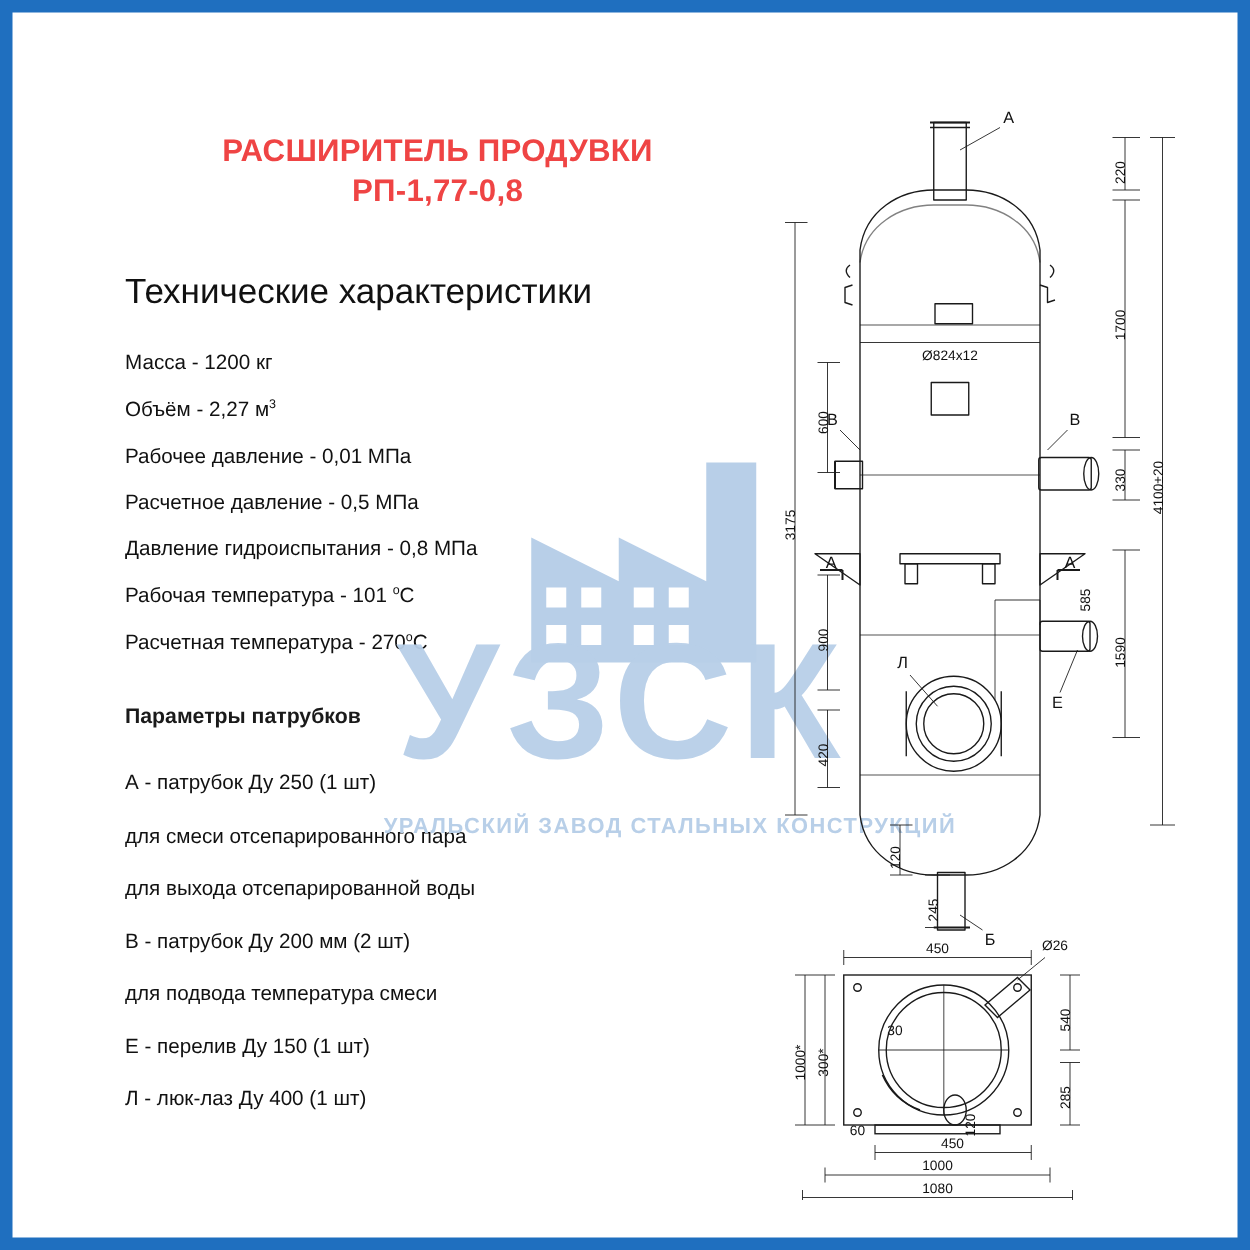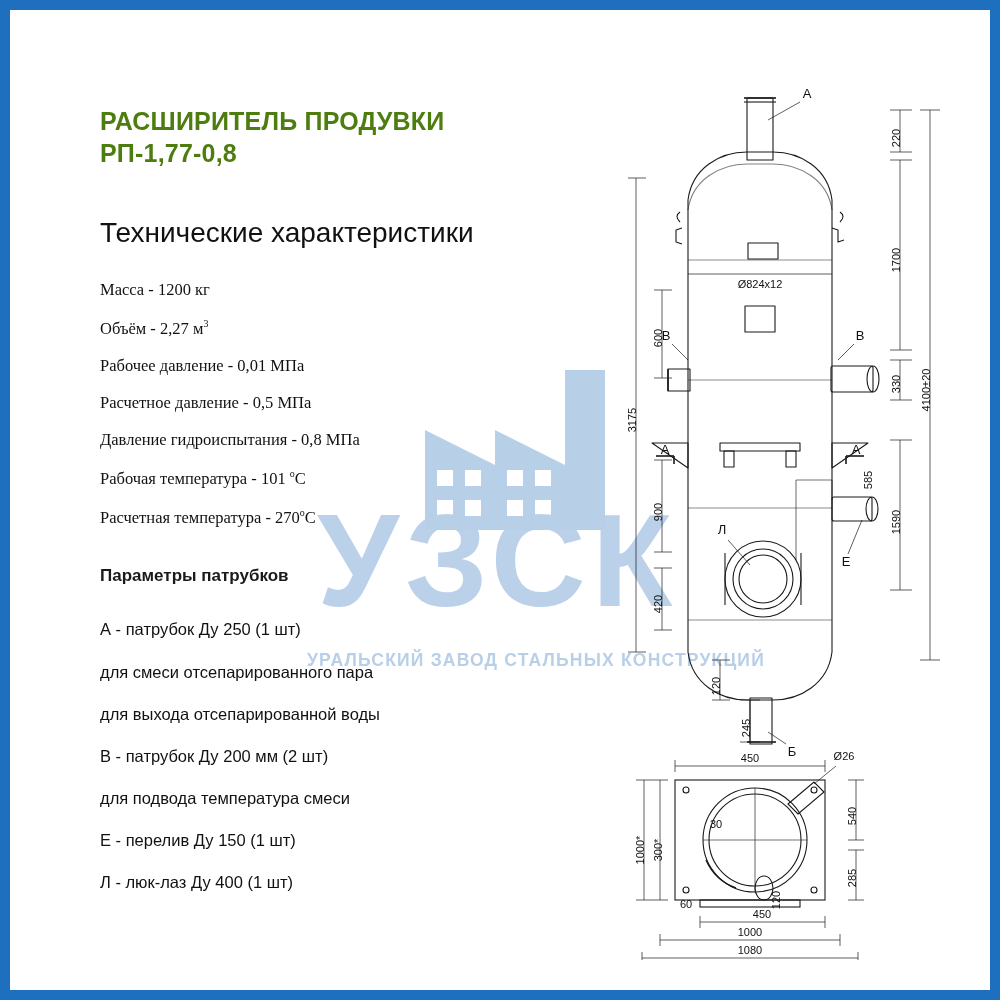--- a/index.html
+++ b/index.html
@@ -33,33 +33,33 @@
     left: 80px;
     top: 85px;
     width: 500px;
   }
   .doc-title {
     font-size: 25px;
     font-weight: bold;
     line-height: 1.28;
     letter-spacing: 0.2px;
     margin: 0 0 0 0;
-    color: #4d7c0f;
+    color: #ef4444;
+    text-align: center;
   }
   .section-head {
     font-size: 28px;
     font-weight: normal;
     margin: 48px 0 0 0;
     color: #111;
   }
   .spec-list {
     margin: 32px 0 0 0;
     padding: 0;
     list-style: none;
-    font-family: Liberation Serif, serif;
   }
   .spec-list li {
     font-size: 16.5px;
     line-height: 1.1;
     margin-bottom: 19px;
     color: #111;
     white-space: nowrap;
   }
   .spec-list li sup {
     font-size: 10px;

